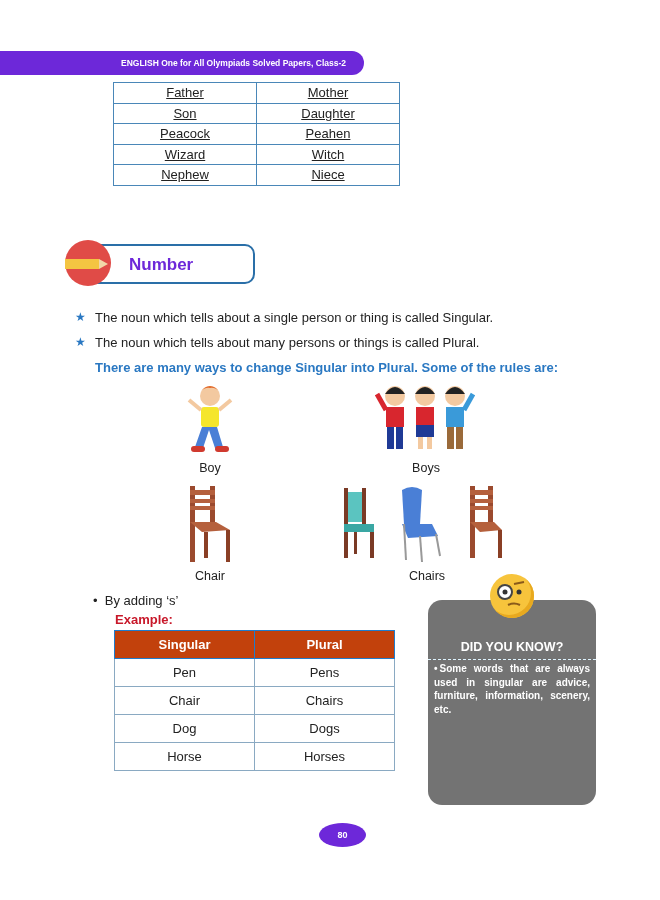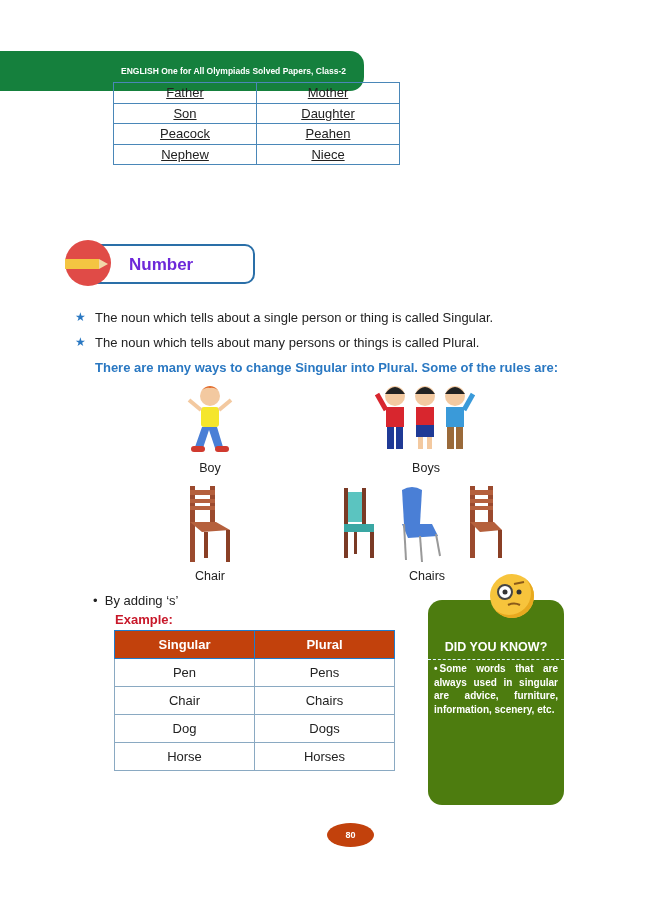--- a/index.html
+++ b/index.html
@@ -1,18 +1,18 @@
 <!DOCTYPE html>
 <html><head>
 <meta charset="utf-8">
 <style>
   html, body { margin:0; padding:0; }
   body { width:660px; height:900px; background:#ffffff; position:relative; overflow:hidden;
          font-family:"Liberation Sans", sans-serif; color:#222; }
-  .header-bar { position:absolute; left:0; top:51px; width:364px; height:40px; background:#15803d;
+  .header-bar { position:absolute; left:0; top:51px; width:364px; height:24px; background:#6d28d9;
                 border-radius:0 14px 14px 0; color:#fff; font-weight:bold; font-size:8.5px;
                 display:flex; align-items:center; justify-content:flex-end; padding-right:18px; box-sizing:border-box; }
   table.pair { position:absolute; left:113px; top:82px; width:287px; border-collapse:collapse; font-size:13px; }
   table.pair td { border:1px solid #4a87b8; height:19.5px; text-align:center; padding:0; width:50%;text-decoration:underline; }
   .section { position:absolute; left:65px; top:240px; }
   .section .pill { position:absolute; left:20px; top:4px; width:170px; height:40px; border:2px solid #2a6fa8;
                    border-radius:10px; box-sizing:border-box; }
   .section .pill span { position:absolute; left:42px; top:9px; font-size:17px; font-weight:bold; color:#6d28d9; }
   .section .circle { position:absolute; left:0; top:0; width:46px; height:46px; border-radius:50%; background:#e04b47; }
   .section .pencil { position:absolute; left:0; top:19px; width:34px; height:10px; background:#f4c542; }
@@ -21,30 +21,30 @@
   .bullet { position:absolute; left:75px; font-size:13px; display:flex; }
   .bullet .star { color:#2a78c2; width:20px; font-size:12px; }
   .blue-line { position:absolute; left:95px; top:360px; font-size:13px; font-weight:bold; color:#2a78c2; }
   .caption { position:absolute; font-size:12.5px; text-align:center; width:80px; }
   .pic { position:absolute; }
   .dot-bullet { position:absolute; left:93px; top:593px; font-size:13px; }
   .example { position:absolute; left:115px; top:612px; font-size:13px; font-weight:bold; color:#c8182a; }
   table.sp { position:absolute; left:114px; top:630px; width:281px; border-collapse:collapse; font-size:13px; }
   table.sp th { background:#c2410c; color:#fff; height:25px; border:1px solid #1f7ccc; font-weight:bold; }
   table.sp td { border:1px solid #8aa9c2; height:25px; text-align:center; width:50%; }
-  .dyk { position:absolute; left:428px; top:600px; width:136px; height:205px; background:#4d7c0f; border-radius:14px;
+  .dyk { position:absolute; left:428px; top:600px; width:168px; height:205px; background:#737373; border-radius:14px;
          color:#fff; font-size:10px; font-weight:bold; }
   .dyk .title { position:absolute; top:40px; width:100%; text-align:center; font-size:12.5px; }
   .dyk .sep { position:absolute; top:59px; left:0; right:0; border-top:1px dashed #dff4ff; }
   .dyk ul { position:absolute; top:62px; left:6px; right:6px; margin:0; padding:0; list-style:none; line-height:13.5px; text-align:justify; }
   .dyk li::before { content:"•"; margin-right:2px; }
   .emoji { position:absolute; left:490px; top:574px; width:44px; height:44px; border-radius:50%; background:#f7c43c;
            box-shadow:inset -3px -3px 0 #e8a91f; }
-  .page-num { position:absolute; left:319px; top:823px; width:47px; height:24px; border-radius:50%; background:#c2410c;
-              color:#fff; font-size:9px; font-weight:bold; display:flex; align-items:center; justify-content:center;margin-left:8px; }
+  .page-num { position:absolute; left:319px; top:823px; width:47px; height:24px; border-radius:50%; background:#6d28d9;
+              color:#fff; font-size:9px; font-weight:bold; display:flex; align-items:center; justify-content:center; }
 </style>
 </head>
 <body>
 
 <div class="header-bar">
   <span>ENGLISH One for All Olympiads Solved Papers, Class-2</span>
 </div>
 
 <table class="pair">
   <tbody>
@@ -52,20 +52,24 @@
         <td>Father</td>
         <td>Mother</td>
       </tr>
   <tr>
         <td>Son</td>
         <td>Daughter</td>
       </tr>
   <tr>
         <td>Peacock</td>
         <td>Peahen</td>
+      </tr>
+  <tr>
+        <td>Wizard</td>
+        <td>Witch</td>
       </tr>
   <tr>
         <td>Nephew</td>
         <td>Niece</td>
       </tr>
 </tbody>
   </table>
 
 <div class="section">
   <div class="pill">

